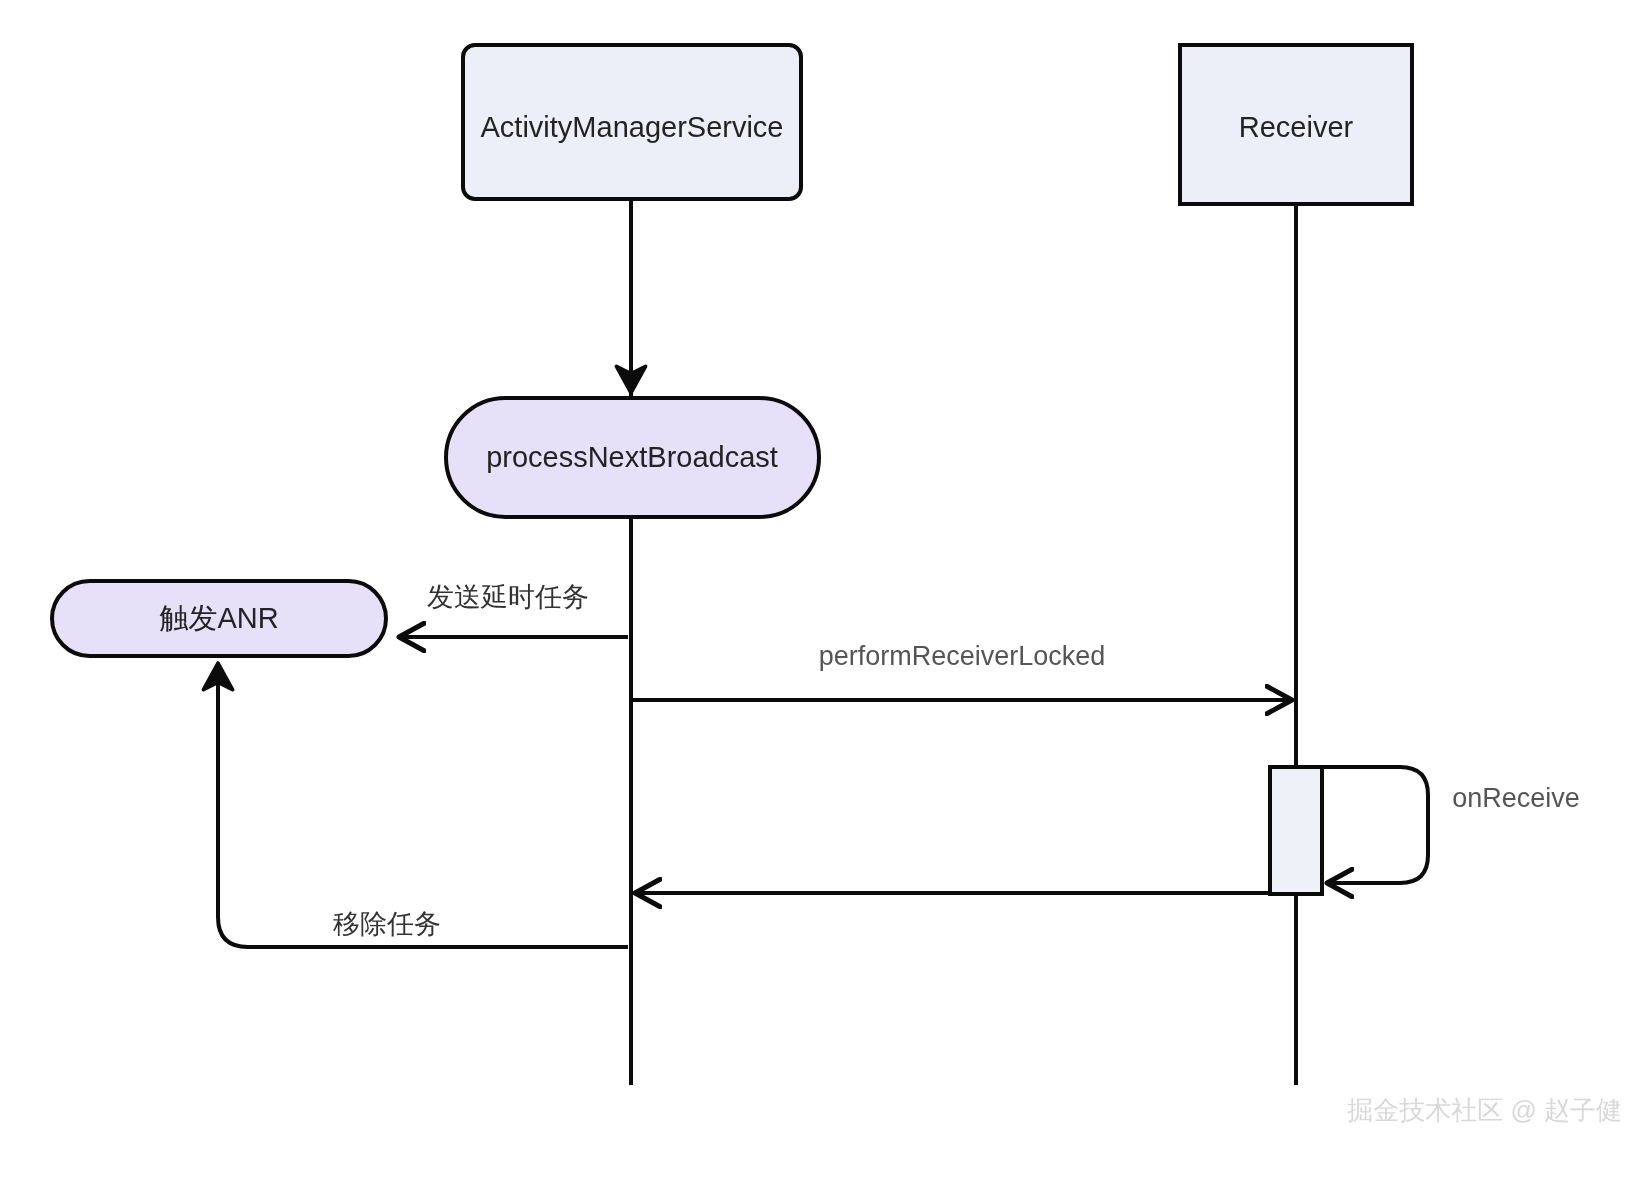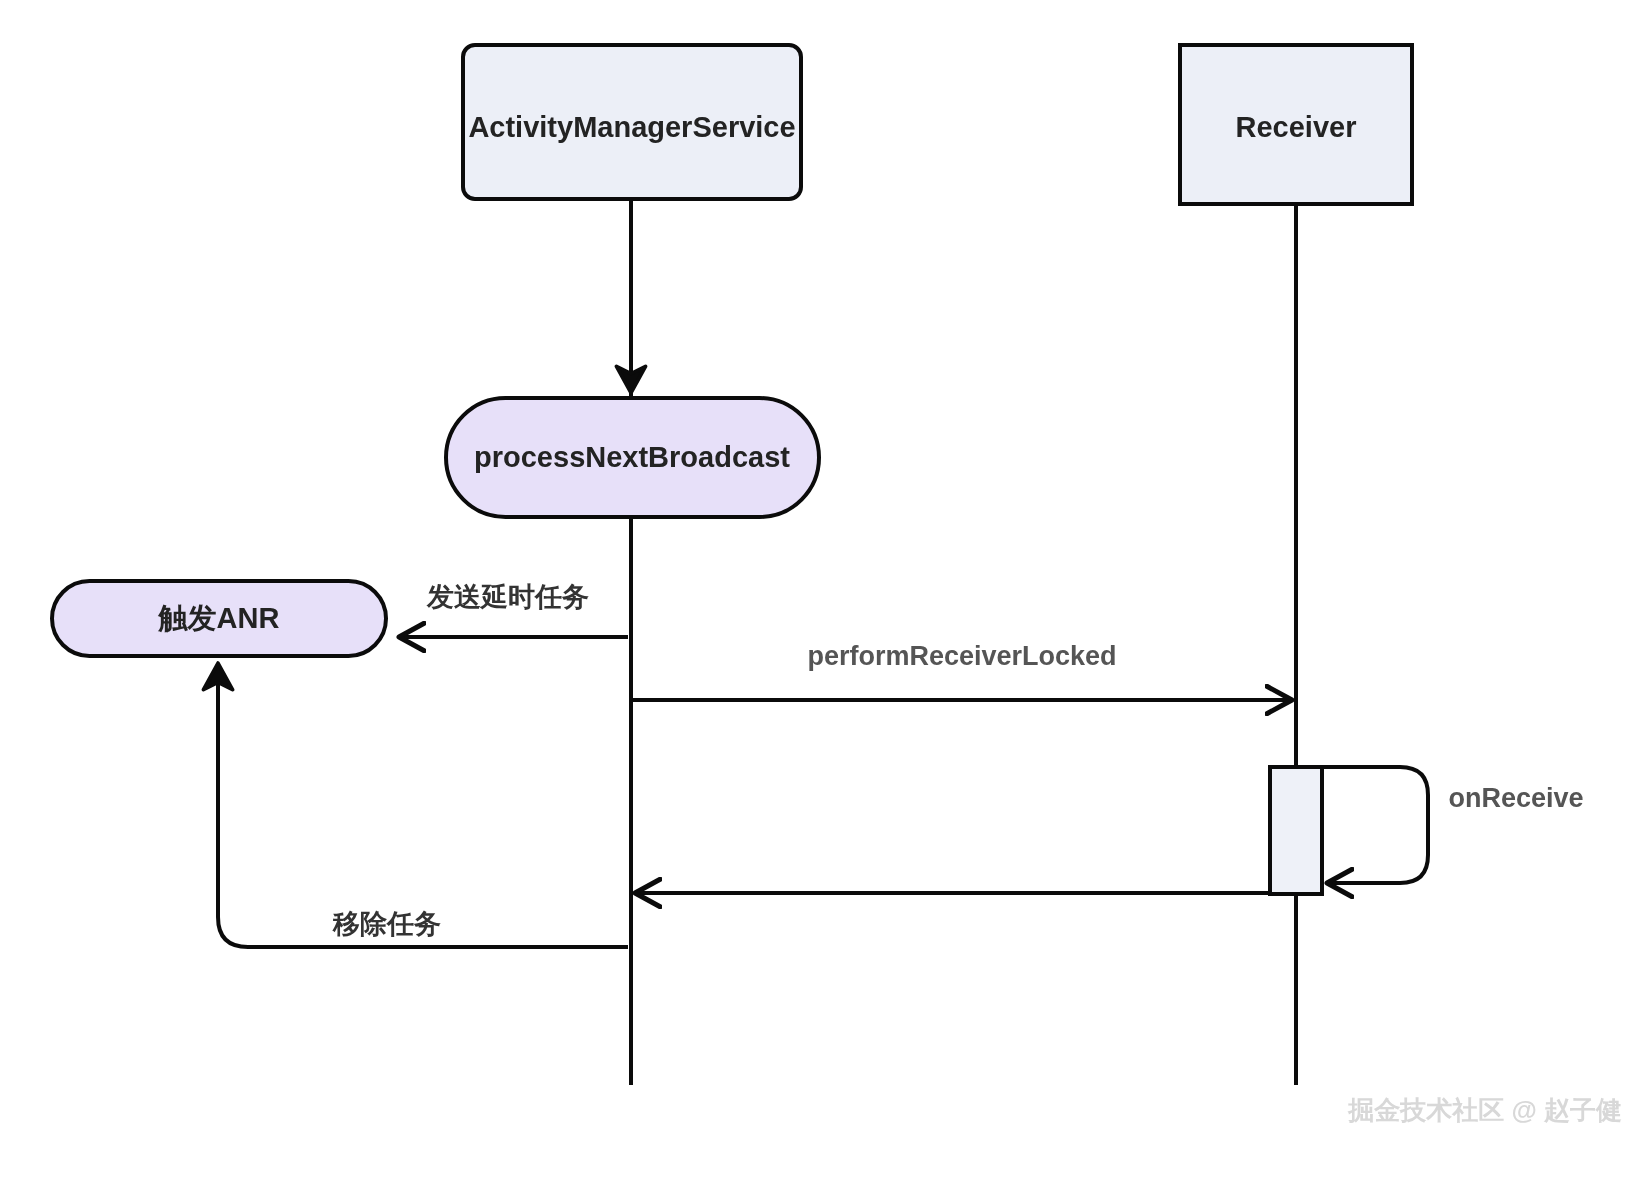--- a/index.html
+++ b/index.html
@@ -11,21 +11,20 @@
     width: 1650px;
     height: 1184px;
     font-family: "Liberation Sans", "DejaVu Sans", sans-serif;
     overflow: hidden;
     position: relative;
   }
   #diagram-root {
     position: relative;
     width: 1425px;
     height: 1184px;
-    font-weight: bold;
   }
   svg.canvas {
     position: absolute;
     left: 0;
     top: 0;
     width: 1650px;
     height: 1184px;
   }
   .node-label {
     font-family: "Liberation Sans", "DejaVu Sans", sans-serif;

